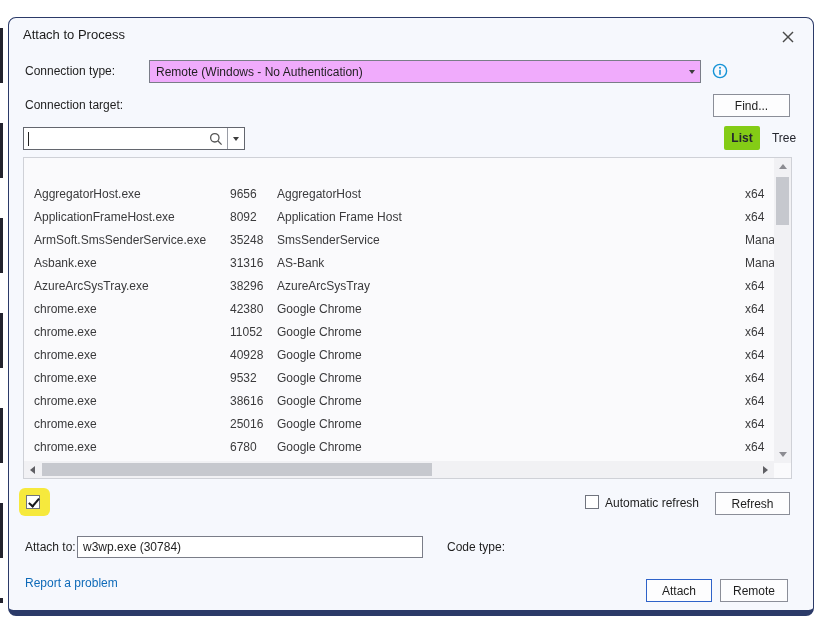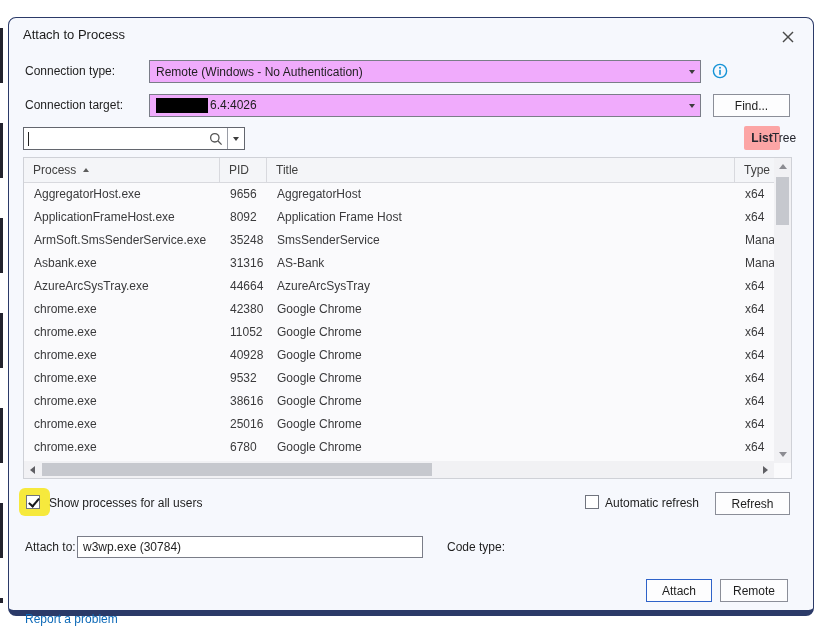--- a/index.html
+++ b/index.html
@@ -41,21 +41,21 @@
   .search-box input { flex:1; border:none; outline:none; font-size:12px;
     padding:0 4px; background:transparent; font-family:inherit; }
   .search-box .mag { width:22px; display:flex; align-items:center; justify-content:center; }
   .search-box .sep { width:1px; background:#9a9da6; }
   .search-box .dd { width:16px; display:flex; align-items:center; justify-content:center; }
   .caret { position:absolute; left:4px; top:4px; width:1px; height:14px; background:#222; }
 
   .view-btn { position:absolute; top:108px; width:36px; height:24px; font-size:12px;
     color:#24262e; display:flex; align-items:center; justify-content:center;
     cursor:pointer; border-radius:2px; }
-  .view-btn.selected { background:#fca5a5; font-weight:bold;margin-left:20px; }
+  .view-btn.selected { background:#84cc16; font-weight:bold; }
 
   .ptable { position:absolute; left:14px; top:139px; width:769px; height:322px;
     background:#fafafc; border:1px solid #cfd1d7; }
   .thead { position:absolute; left:0; top:0; right:17px; height:25px;
     background:#f4f5f8; border-bottom:1px solid #d8d9de; display:flex; }
   .hcell { height:100%; line-height:24px; font-size:12px; color:#3f3f3f;
     padding-left:9px; border-right:1px solid #d8d9de; white-space:nowrap;
     overflow:hidden; display:flex; align-items:center; gap:7px; }
   .sort-asc { width:0; height:0; border-left:3.5px solid transparent;
     border-right:3.5px solid transparent; border-bottom:4px solid #5c5c5c; }
@@ -115,28 +115,20 @@
     </div>
     <div class="info-icon" style="left:703px; top:45px;">
       <svg width="16" height="16" viewBox="0 0 16 16">
         <circle cx="8" cy="8" r="6.6" fill="none" stroke="#1593d6" stroke-width="1.4"></circle>
         <circle cx="8" cy="4.8" r="1" fill="#1593d6"></circle>
         <rect x="7.2" y="6.8" width="1.6" height="5" fill="#1593d6"></rect>
       </svg>
     </div>
 
     <div class="lbl" style="left:16px; top:80px;">Connection target:</div>
-    <div class="combo" style="left:140px; top:76px; width:552px; height:23px;">
-      <div class="val">
-        <span class="redact"></span><span>6.4:4026</span>
-      </div>
-      <div class="dd">
-          <span class="arr-down"></span>
-        </div>
-    </div>
     <div class="vs-btn" style="left:704px; top:76px; width:77px; height:23px;text-align:right;">Find...</div>
 
     <div class="search-box">
       <div style="flex:1; position:relative;">
         <div class="caret"></div>
         <input style="width: 100%; height: 100%;" value="">
       </div>
       <div class="mag">
         <svg width="14" height="14" viewBox="0 0 14 14">
           <circle cx="5.8" cy="5.8" r="4.2" fill="none" stroke="#555" stroke-width="1.3"></circle>
@@ -145,35 +137,20 @@
       </div>
       <div class="sep"></div>
       <div class="dd">
           <span class="arr-down"></span>
         </div>
     </div>
     <div class="view-btn selected" style="left:715px;">List</div>
     <div class="view-btn" style="left:757px;">Tree</div>
 
     <div class="ptable">
-      <div class="thead">
-        <div class="hcell c-process">
-          <span>Process</span>
-          <span class="sort-asc"></span>
-        </div>
-        <div class="hcell c-pid">
-          <span>PID</span>
-        </div>
-        <div class="hcell c-title">
-          <span>Title</span>
-        </div>
-        <div class="hcell c-type">
-          <span>Type</span>
-        </div>
-      </div>
       <div class="tbody">
           <div class="trow">
             <div class="tcell c-process">AggregatorHost.exe</div>
             <div class="tcell c-pid">9656</div>
             <div class="tcell c-title">AggregatorHost</div>
             <div class="tcell c-type">x64</div>
           </div>
           <div class="trow">
             <div class="tcell c-process">ApplicationFrameHost.exe</div>
             <div class="tcell c-pid">8092</div>
@@ -187,21 +164,21 @@
             <div class="tcell c-type">Mana</div>
           </div>
           <div class="trow">
             <div class="tcell c-process">Asbank.exe</div>
             <div class="tcell c-pid">31316</div>
             <div class="tcell c-title">AS-Bank</div>
             <div class="tcell c-type">Mana</div>
           </div>
           <div class="trow">
             <div class="tcell c-process">AzureArcSysTray.exe</div>
-            <div class="tcell c-pid">44664</div>
+            <div class="tcell c-pid">38296</div>
             <div class="tcell c-title">AzureArcSysTray</div>
             <div class="tcell c-type">x64</div>
           </div>
           <div class="trow">
             <div class="tcell c-process">chrome.exe</div>
             <div class="tcell c-pid">42380</div>
             <div class="tcell c-title">Google Chrome</div>
             <div class="tcell c-type">x64</div>
           </div>
           <div class="trow">
@@ -257,27 +234,26 @@
           </div>
         <div class="hthumb"></div>
         <div class="sb-btn" style="right:0; top:0;">
             <span class="tri-rt"></span>
           </div>
       </div>
     </div>
 
     <div class="hl-yellow"></div>
     <div class="cbx checked" style="left:17px; top:477px;"></div>
-    <div class="lbl" style="left:40px; top:478px;">Show processes for all users</div>
     <div class="cbx" style="left:576px; top:477px;"></div>
     <div class="lbl" style="left:596px; top:478px;">Automatic refresh</div>
     <div class="vs-btn" style="left:706px; top:474px; width:75px; height:23px;">Refresh</div>
 
     <div class="lbl" style="left:16px; top:522px;">Attach to:</div>
     <input class="text-input" style="left: 68px; top: 518px; width: 346px; height: 22px;" value="w3wp.exe (30784)">
     <div class="lbl" style="left:438px; top:522px;">Code type:</div>
 
-    <div class="link" style="left:16px; top:594px;">Report a problem</div>
+    <div class="link" style="left:16px; top:558px;">Report a problem</div>
     <div class="vs-btn default" style="left:637px; top:561px; width:66px; height:23px;text-align:right;">Attach</div>
     <div class="vs-btn" style="left:711px; top:561px; width:68px; height:23px;">Remote</div>
 
   </div>
 </div>
 
 </body></html>

